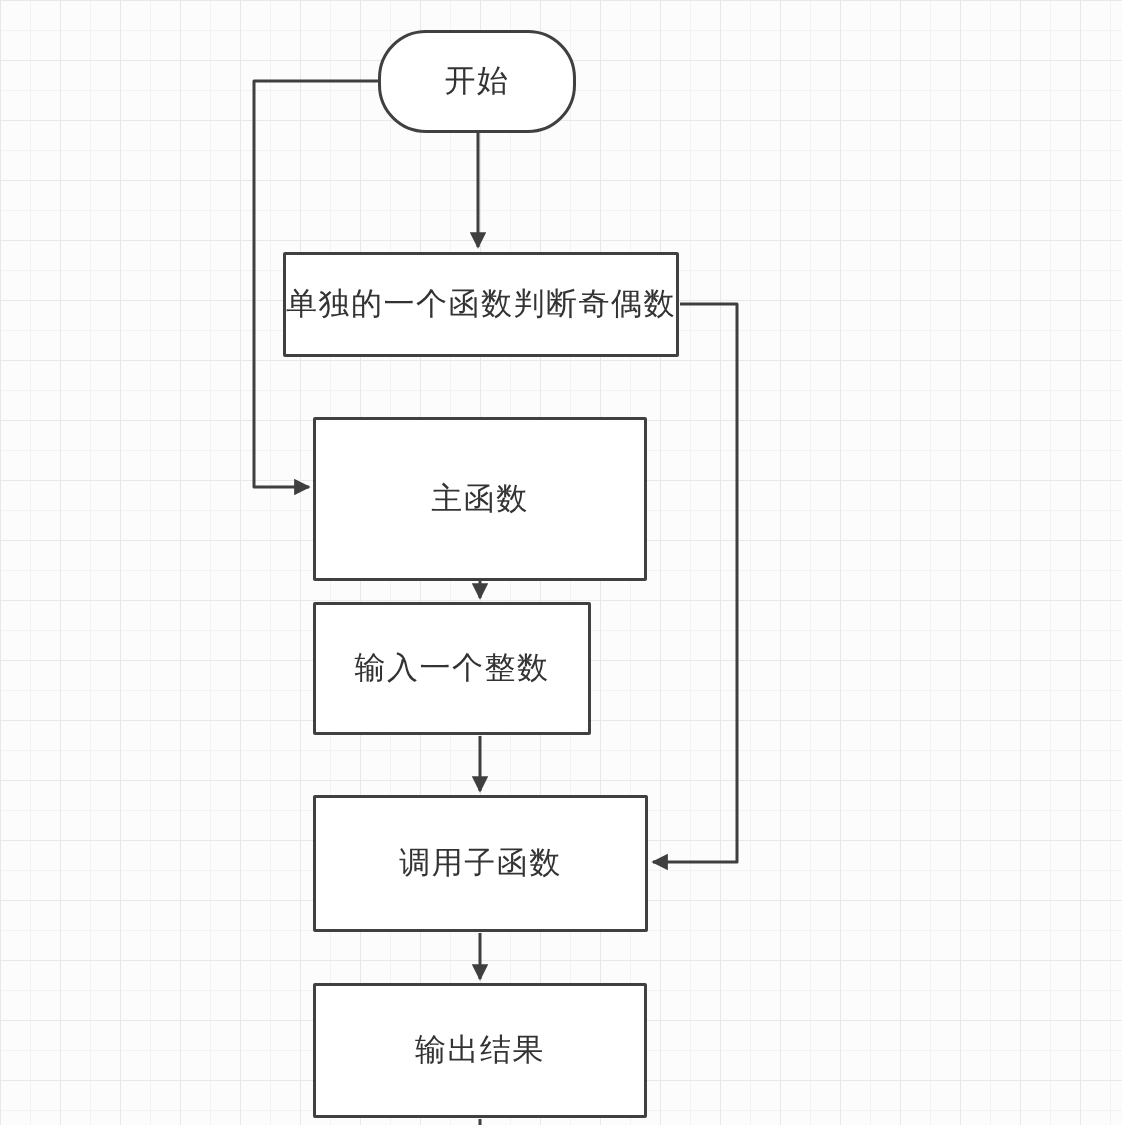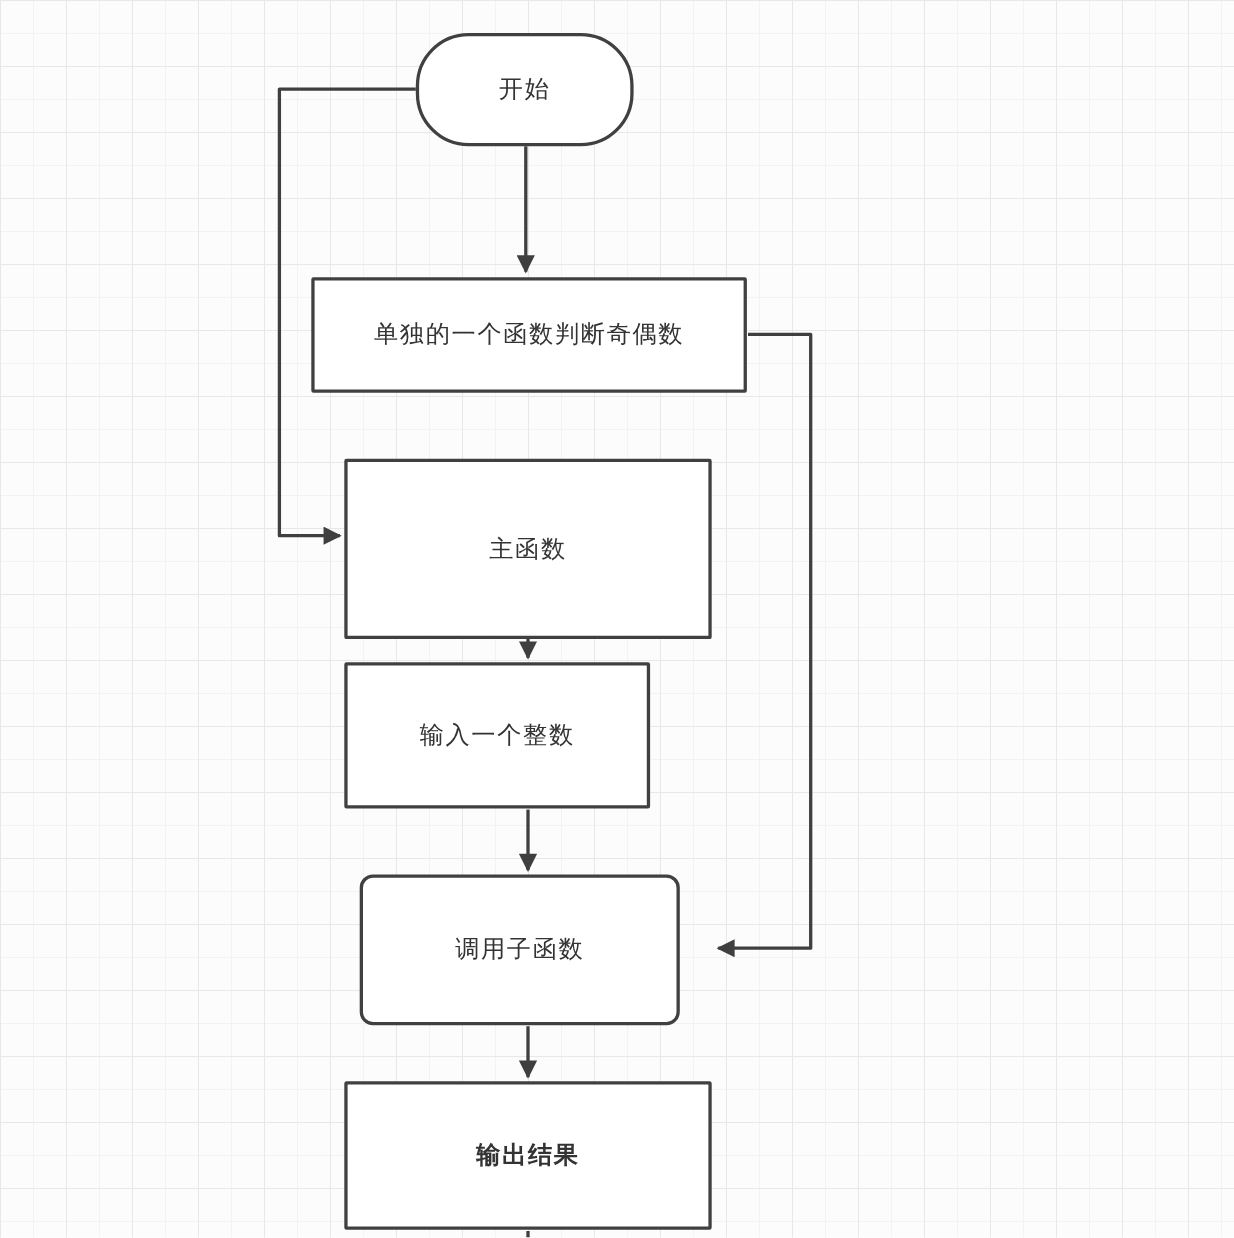--- a/index.html
+++ b/index.html
@@ -36,35 +36,35 @@
   .node {
     position: absolute;
     box-sizing: border-box;
     background: #ffffff;
     border: 3px solid #404040;
     display: flex;
     align-items: center;
     justify-content: center;
     text-align: right;
     color: #333333;
-    font-size: 22px;
+    font-size: 31px;
     letter-spacing: 1.5px;
     border-radius: 2px;
     line-height: 1.3;
   }
   .node.terminator {
     border-radius: 48px;
   }
   
   #node-start            { left: 378px; top: 30px;  width: 198px; height: 103px; }
   #node-judge-function   { left: 283px; top: 252px; width: 396px; height: 105px; }
   #node-main-function    { left: 313px; top: 417px; width: 334px; height: 164px; }
   #node-input-integer    { left: 313px; top: 602px; width: 278px; height: 133px; }
-  #node-call-subfunction { left: 327px; top: 795px; width: 291px; height: 137px; border-radius: 12px; }
-  #node-output-result    { left: 313px; top: 983px; width: 334px; height: 135px; font-weight: bold; }
+  #node-call-subfunction { left: 313px; top: 795px; width: 335px; height: 137px; }
+  #node-output-result    { left: 313px; top: 983px; width: 334px; height: 135px; }
 </style>
 </head>
 <body>
 
 <div id="canvas">
 
   <svg id="edges" width="1122" height="1125" viewBox="0 0 1122 1125">
     <defs>
       <marker id="arrowhead" viewBox="0 0 10 10" refX="9" refY="5" markerWidth="7" markerHeight="5.5" orient="auto" markerUnits="strokeWidth">
         <path d="M0,0 L10,5 L0,10 Z" fill="#3f3f3f"></path>

